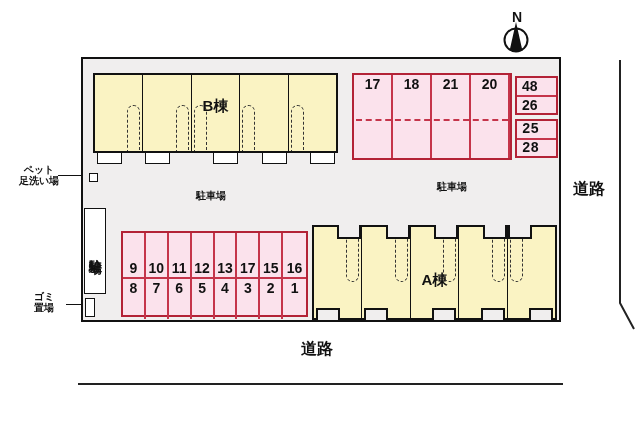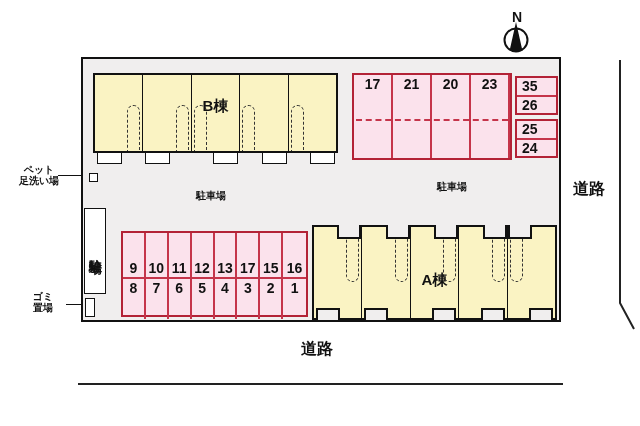--- a/index.html
+++ b/index.html
@@ -49,21 +49,21 @@
   .block-top { left:269px; top:14px; width:160px; height:87px; display:flex; }
   .block-top .stall { flex:1; display:flex; justify-content:center; align-items:flex-start;
                       font-weight:bold; font-size:14px; padding-top:1px; }
   .block-top .stall:not(:last-child){ border-right:2px solid #c5344a; }
   .dash-line { position:absolute; left:2px; right:2px; top:44px; border-top:2px dashed #c5344a; }
 
   .block-right { left:432px; width:43px; height:39px; display:flex; flex-direction:column; }
   .block-right .stall { flex:1; display:flex; align-items:center; padding-left:5px;
                         font-weight:bold; font-size:14px; }
   .block-right .stall:not(:last-child){ border-bottom:2px solid #c5344a; }
-  .br1 { top:17px; } .br2 { top:60px; }
+  .br1 { top:17px; } .br2 { top:60px;font-family:Liberation Mono, monospace; }
 
   .block-bottom { left:38px; top:172px; width:187px; height:86px;
                   display:grid; grid-template-columns:repeat(8,1fr); grid-template-rows:46px 40px; }
   .block-bottom .stall { display:flex; justify-content:center; font-weight:bold; font-size:14px; }
   .block-bottom .stall:not(:nth-child(8n)){ border-right:2px solid #c5344a; }
   .block-bottom .row1 { align-items:flex-end; border-bottom:2px solid #c5344a; padding-bottom:1px; }
   .block-bottom .row2 { align-items:flex-start; padding-top:1px; }
 
   
   .pet-square { position:absolute; left:6px; top:114px; width:9px; height:9px;
@@ -72,21 +72,21 @@
               background:#fff; border:1.5px solid #111; display:flex; align-items:center; justify-content:center; }
   .bike-box span { writing-mode:vertical-rl; font-size:13px; font-weight:bold; letter-spacing:2px; }
   .trash-box { position:absolute; left:2px; top:239px; width:10px; height:19px;
                background:#fff; border:1.5px solid #111; }
 
   
   .lbl { position:absolute; font-weight:bold; font-size:10px; line-height:1.1; white-space:nowrap; }
   .lbl-parking-left  { left:93px;  top:131px; width:70px; text-align:center; }
   .lbl-parking-right { left:334px; top:122px; width:70px; text-align:center; }
   .lbl-pet    { left:6px;  top:164px; width:66px; text-align:center; }
-  .lbl-trash  { left:26px; top:291px; width:34px; text-align:center; }
+  .lbl-trash  { left:34px; top:291px; width:34px; }
   .lbl-road-bottom { left:301px; top:340px; font-size:16px; }
   .lbl-road-right  { left:573px; top:180px; font-size:16px; }
   .lbl-compass-n   { left:507px; top:10px; width:20px; text-align:center; font-size:14px; }
 
   
   .pointer { position:absolute; border-top:1.6px solid #111; height:0; }
   .ptr-pet   { left:58px; top:175px; width:31px; }
   .ptr-trash { left:66px; top:304px; width:19px; }
 
   
@@ -146,33 +146,33 @@
         <div class="step step-right"></div>
       </div>
       <div class="unit">
         <div class="corridor cor-left"></div>
         <div class="step step-right"></div>
       </div>
     </div>
 
     <div class="pink-block block-top">
       <div class="stall">17</div>
+      <div class="stall">18</div>
       <div class="stall">21</div>
       <div class="stall">20</div>
-      <div class="stall">23</div>
       <div class="dash-line"></div>
     </div>
 
     <div class="pink-block block-right br1">
-      <div class="stall">35</div>
+      <div class="stall">48</div>
       <div class="stall">26</div>
     </div>
     <div class="pink-block block-right br2">
       <div class="stall">25</div>
-      <div class="stall">24</div>
+      <div class="stall">28</div>
     </div>
 
     <div class="lbl lbl-parking-left">駐車場</div>
     <div class="lbl lbl-parking-right">駐車場</div>
 
     <div class="pet-square"></div>
     <div class="bike-box">
       <span>駐輪場</span>
     </div>
     <div class="trash-box"></div>

